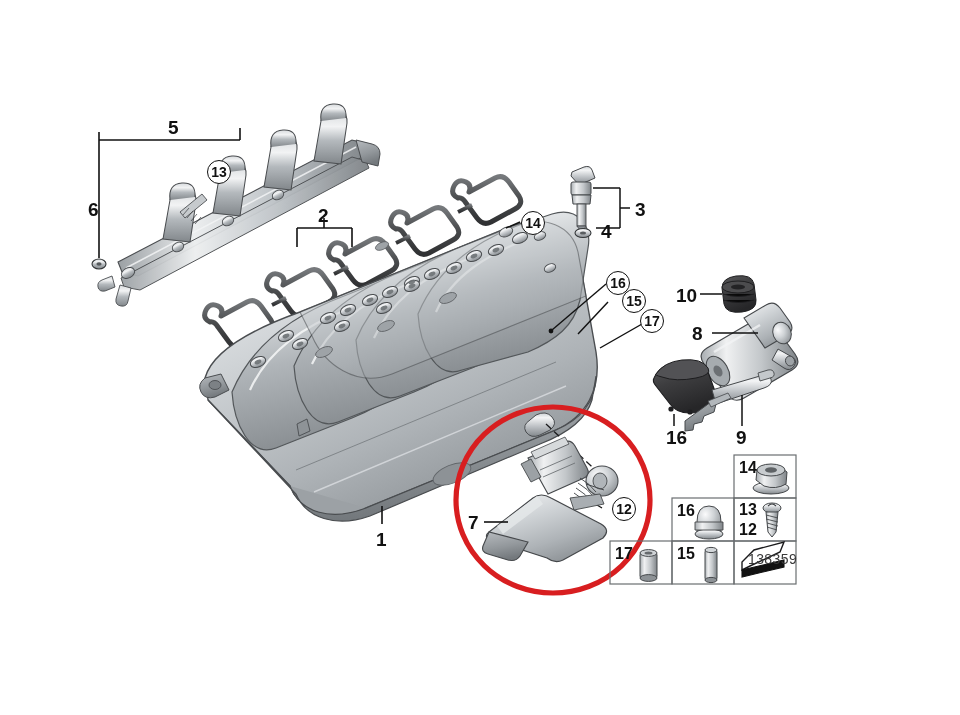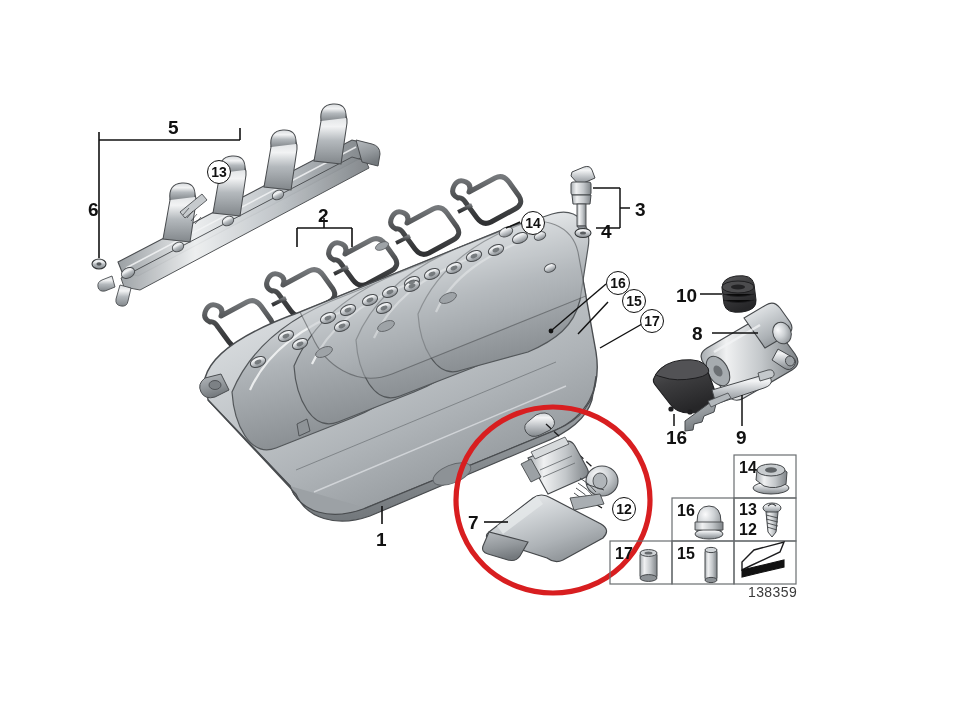--- a/index.html
+++ b/index.html
@@ -43,21 +43,21 @@
   .legnum{
     position:absolute;
     font-family:"Liberation Sans", sans-serif;
     font-weight:bold;
     font-size:16px;
     color:#111;
     user-select:none;
   }
   #diagid{
     position:absolute;
-    left:748px; top:584px;
+    left:748px; top:551px;
     font-family:"Liberation Sans", sans-serif;
     font-size:14px;
     color:#3a3a3a;
     letter-spacing:0.4px;
     user-select:none;
   }
 </style>
 </head>
 <body>
 

